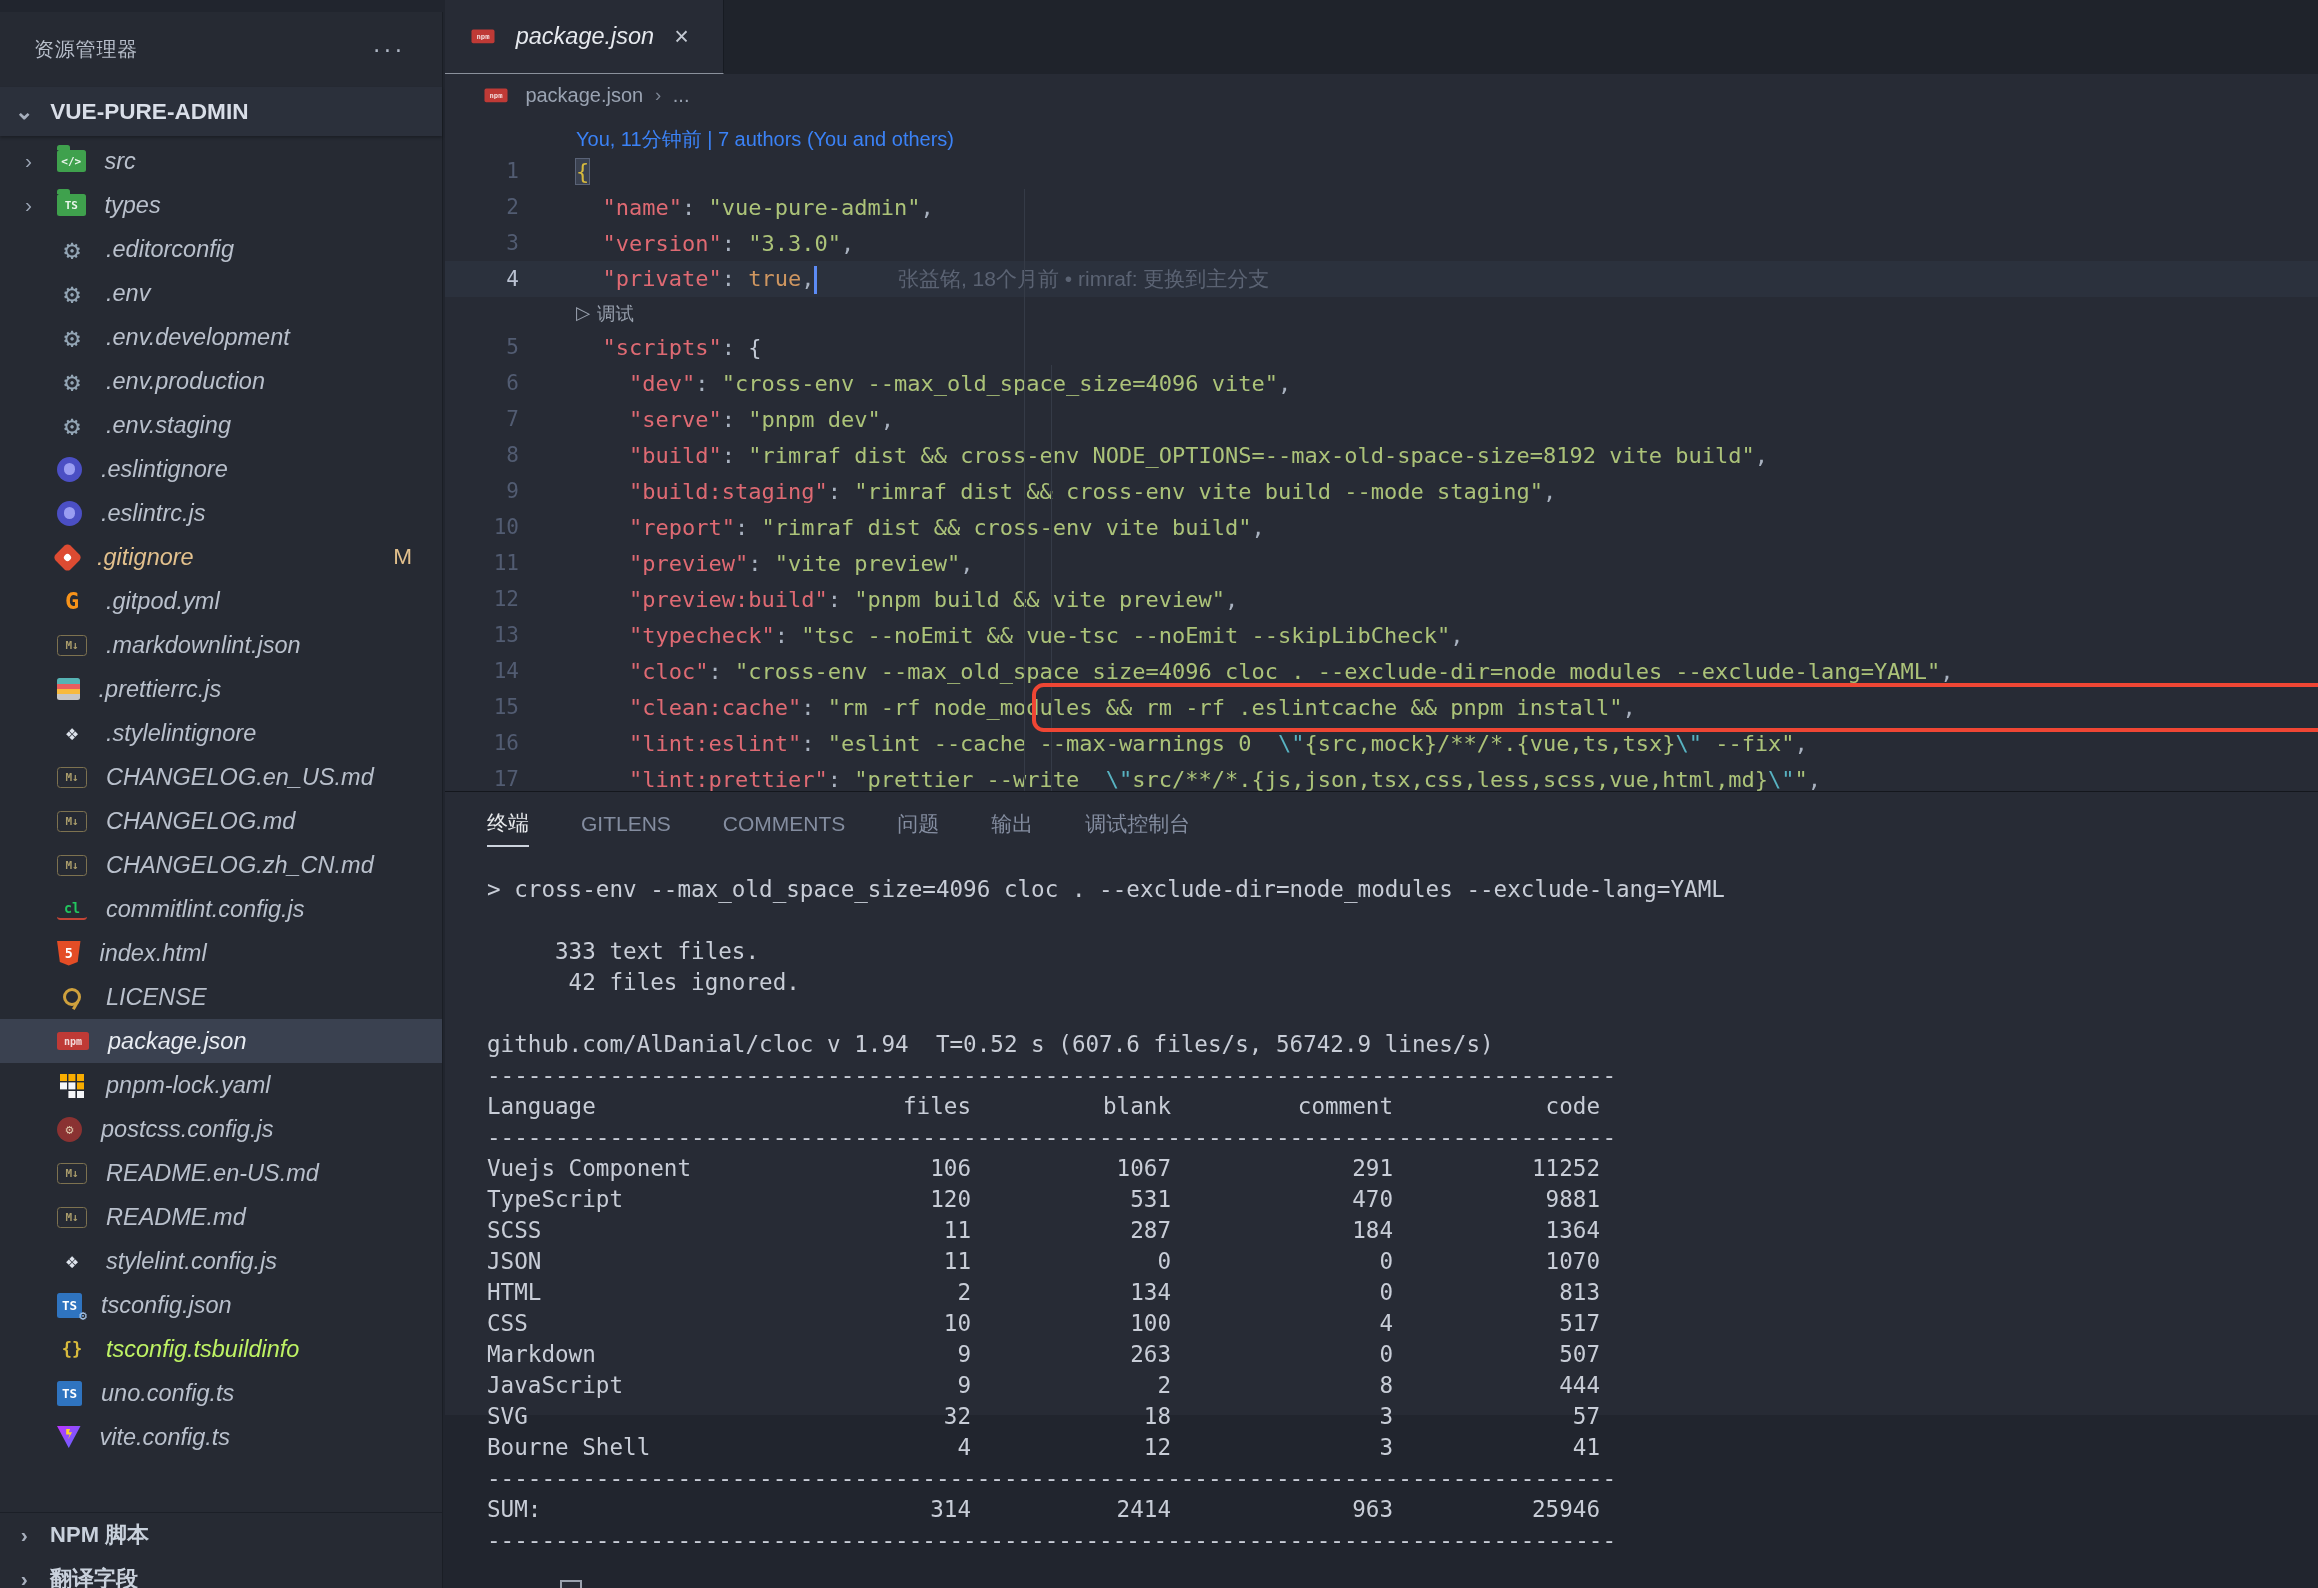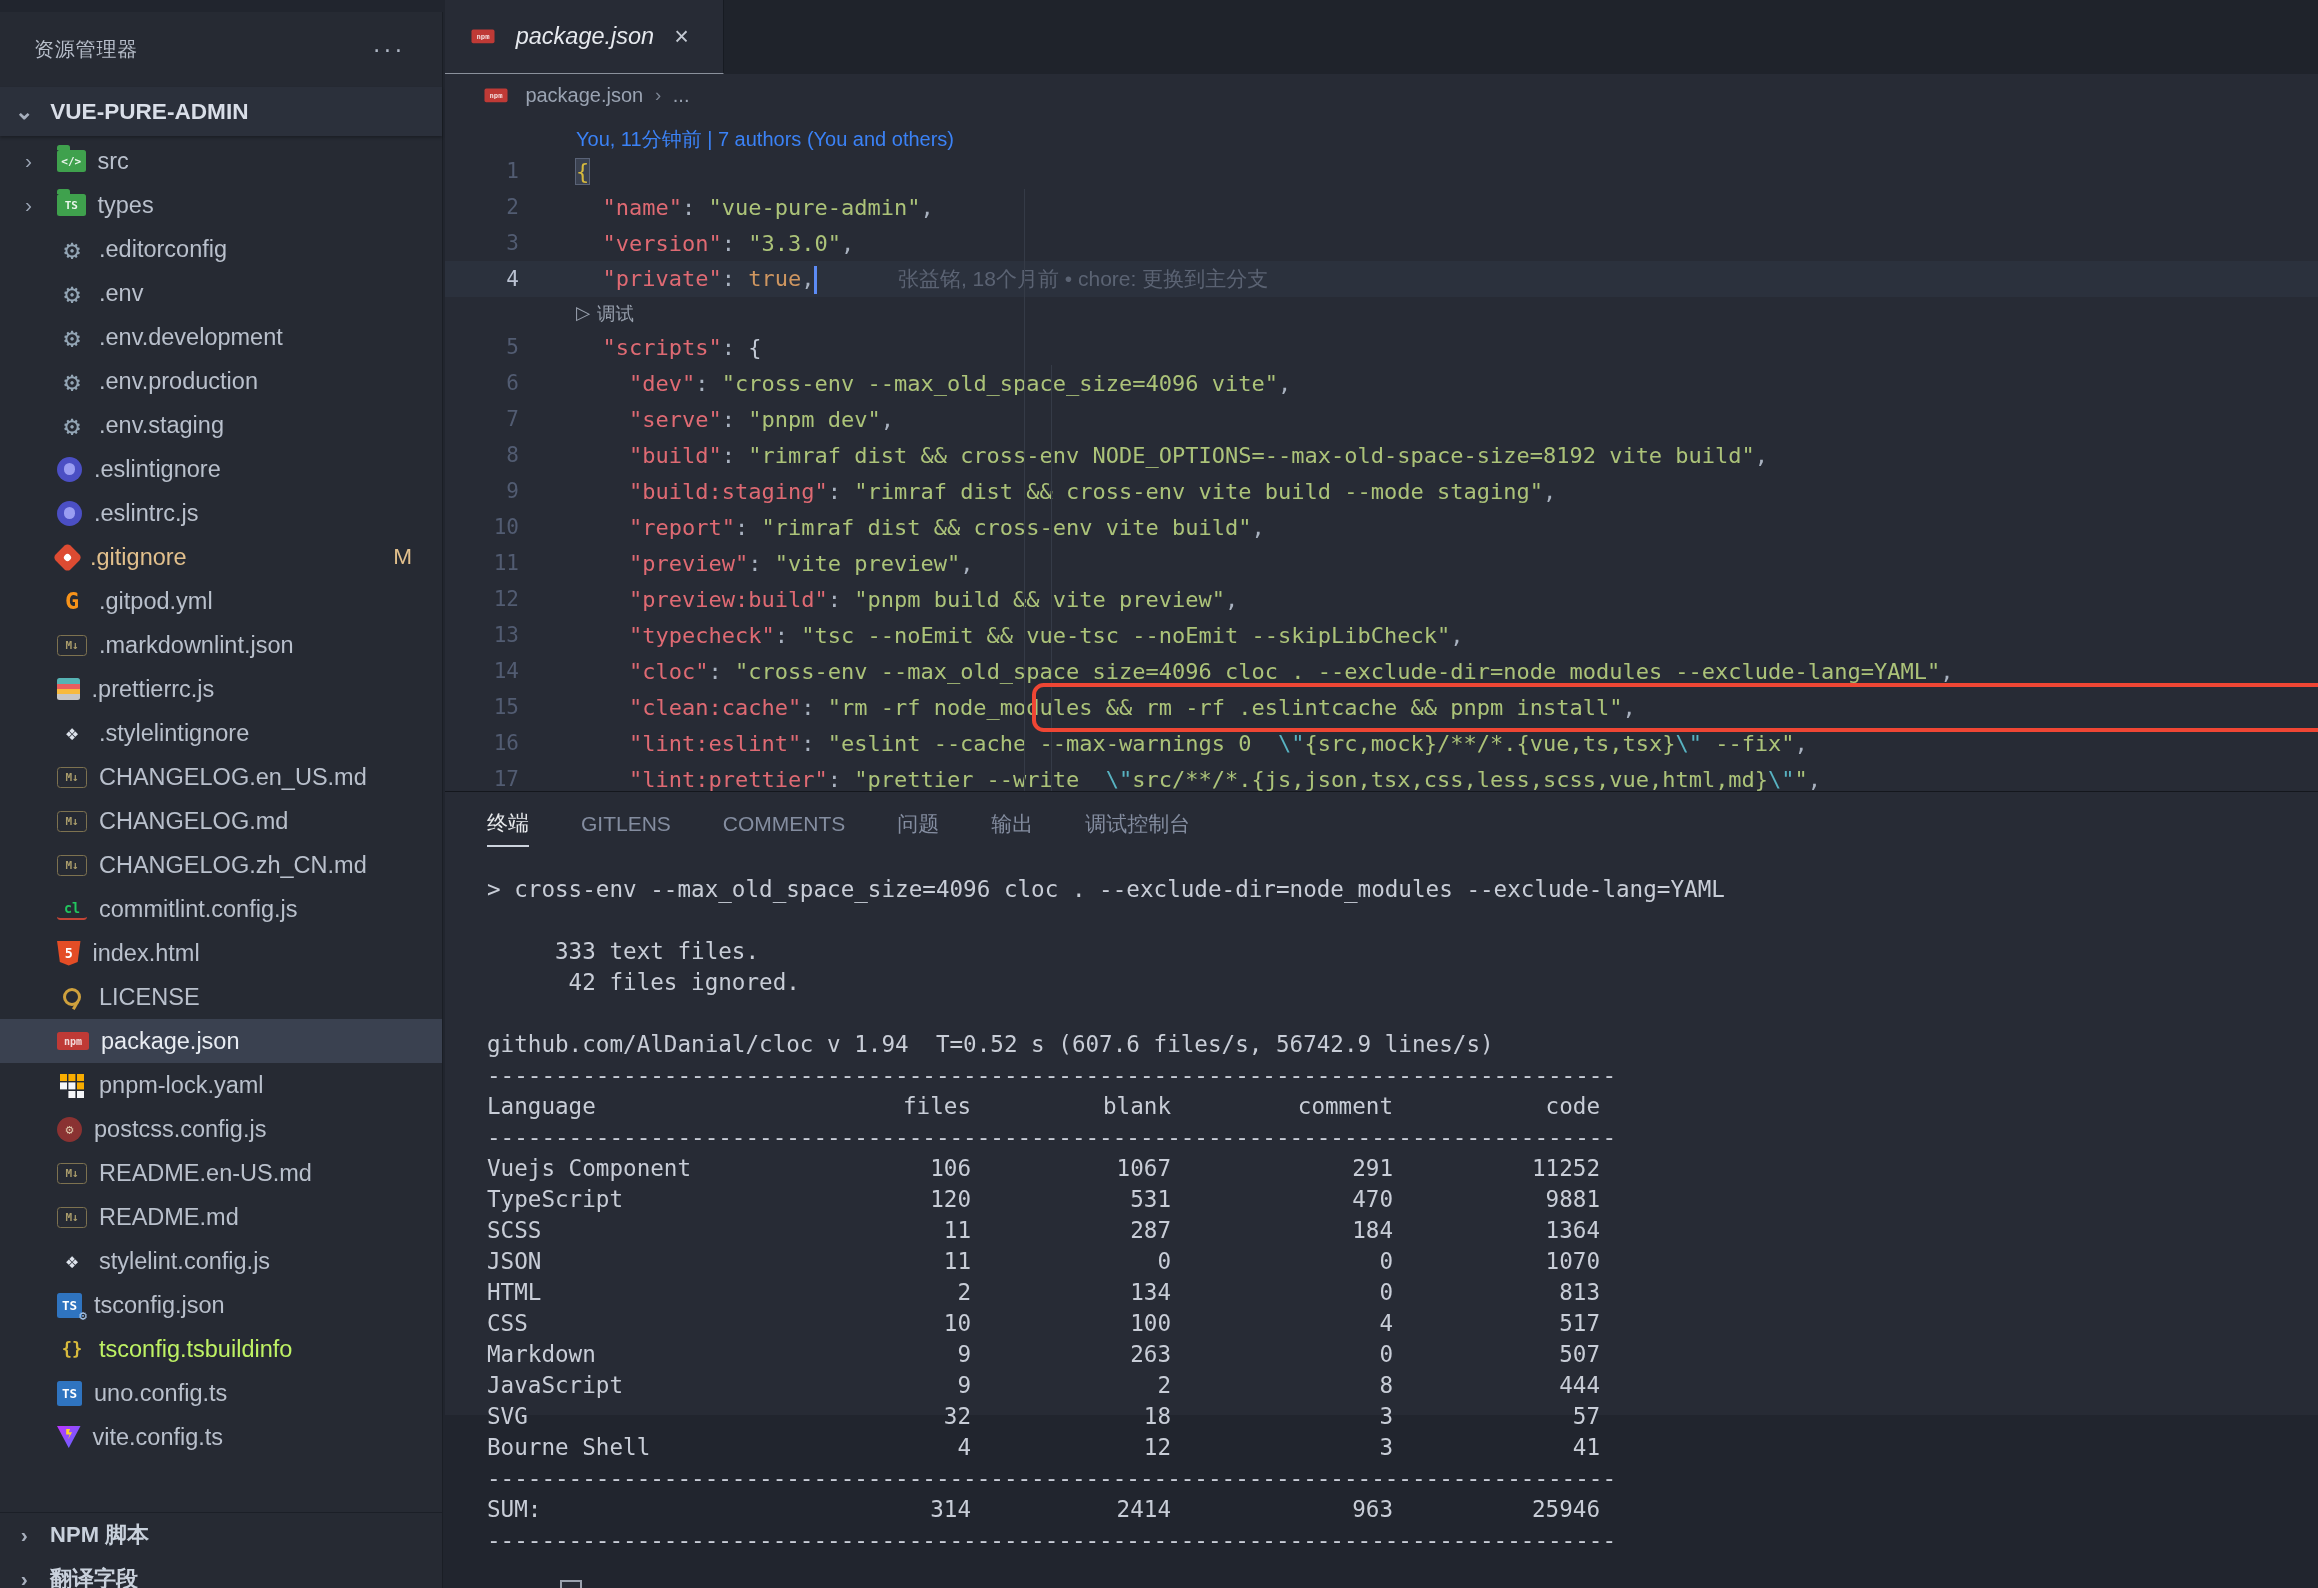--- a/index.html
+++ b/index.html
@@ -15,21 +15,21 @@
   .sb-more { font-size:25px; letter-spacing:2.5px; color:#aeb6c4; cursor:pointer; }
   .sb-project { height:49px; display:flex; align-items:center; gap:11.7px; padding-left:10px;
     background:#2b303b; font-weight:bold; font-size:22.6px; color:#d9dee8;
     box-shadow:0 1.7px 2.5px rgba(0,0,0,.25); }
   .sb-project .tw { font-size:22px; color:#a7afbd; width:28.5px; text-align:center; }
   .sb-files { position:absolute; top:127px; left:0; right:0; }
   .sb-row { height:44px; display:flex; align-items:center; padding-left:25px; font-size:23.5px;
     color:#b9c0cc; white-space:nowrap; cursor:pointer; }
   .sb-row.sel { background:#3a4150; color:#e8ecf2; }
   .sb-row .tw { width:32px; font-size:21px; color:#99a3b3; flex:none; }
-  .sb-row .lbl { margin-left:12px; }
+  .sb-row .lbl { margin-left:19px;font-style:italic; }
   .sb-row.mod .lbl { color:#e2c08d; }
   .sb-row.dim .lbl { color:#bef264; }
   .badge { margin-left:auto; margin-right:30px; color:#e2c08d; font-size:22.6px; }
   .sb-footer { position:absolute; bottom:0; left:0; right:0; border-top:1.7px solid #1b1f27; }
   .sb-sec { height:44px; display:flex; align-items:center; gap:13.4px; padding-left:11.7px;
     font-weight:bold; font-size:22px; color:#c9d1dc; cursor:pointer; }
   .sb-sec .tw { font-size:21px; color:#a7afbd; width:25px; text-align:center;}
 
   
   .ic { width:30px; height:28.5px; display:inline-flex; align-items:center; justify-content:center;
@@ -318,21 +318,21 @@
         <div class="code-line">
           <span class="gutter">2</span>
           <span class="line-content"><span>  </span><span class="tk-k">"name"</span><span>: </span><span class="tk-s">"vue-pure-admin"</span><span>,</span></span>
         </div>
         <div class="code-line">
           <span class="gutter">3</span>
           <span class="line-content"><span>  </span><span class="tk-k">"version"</span><span>: </span><span class="tk-s">"3.3.0"</span><span>,</span></span>
         </div>
         <div class="code-line cur">
           <span class="gutter">4</span>
-          <span class="line-content"><span>  </span><span class="tk-k">"private"</span><span>: </span><span class="tk-b">true</span><span>,</span><span class="cursor"></span><span class="blame-inline">张益铭, 18个月前 • chore: 更换到主分支</span></span>
+          <span class="line-content"><span>  </span><span class="tk-k">"private"</span><span>: </span><span class="tk-b">true</span><span>,</span><span class="cursor"></span><span class="blame-inline">张益铭, 18个月前 • rimraf: 更换到主分支</span></span>
         </div>
         <div class="lens-row">
           <span>▷</span>
           <span>调试</span>
         </div>
         <div class="code-line">
           <span class="gutter">5</span>
           <span class="line-content"><span>  </span><span class="tk-k">"scripts"</span><span>: </span><span class="tk-w">{</span></span>
         </div>
         <div class="code-line">

